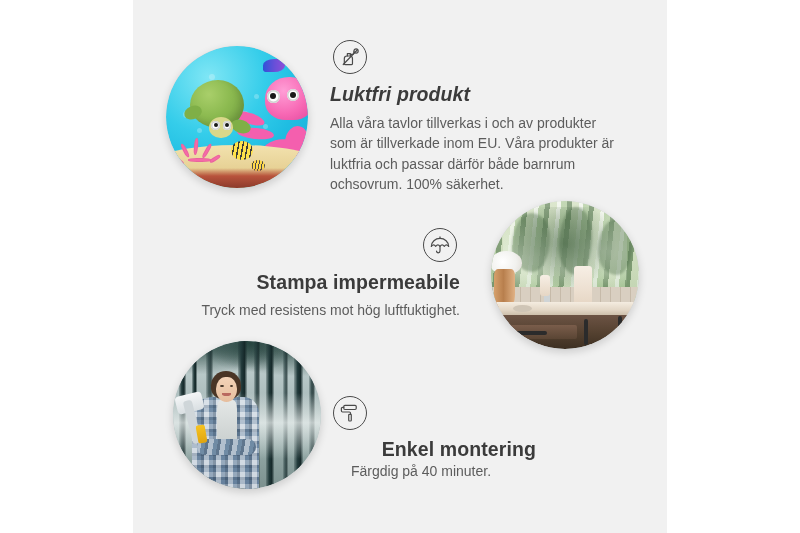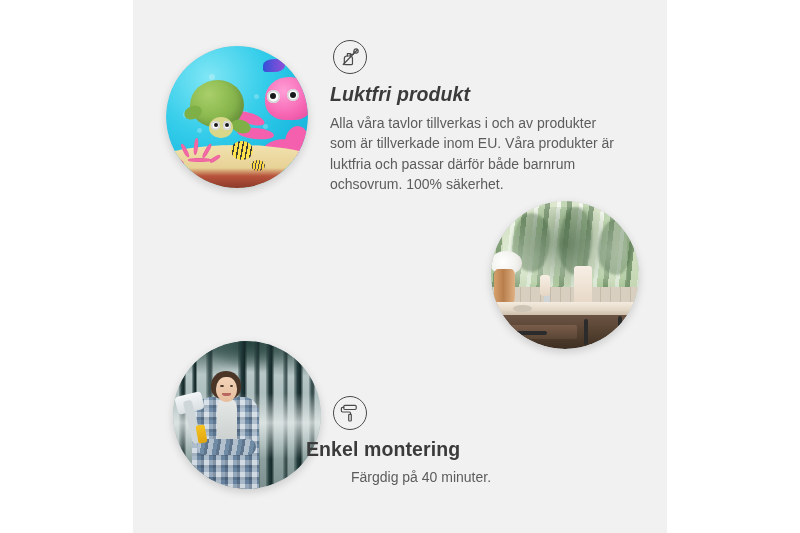--- a/index.html
+++ b/index.html
@@ -300,21 +300,21 @@
   }
   .feature-water .icon-circle { margin: 0 3px 9px auto; }
   .feature-water h3 { margin-bottom: 6px; }
 
   
   .feature-mount {
     left: 306px; top: 396px; width: 230px;
     text-align: center;
   }
   .feature-mount .icon-circle { margin: 0 auto 8px 27px; }
-  .feature-mount h3 { margin-bottom: 6px; text-align: left; }
+  .feature-mount h3 { text-align: right; }
   .feature-mount p { text-align: center; }
 </style>
 </head>
 <body>
 
 <div class="canvas">
 
   <div class="panel"></div>
 
   <div class="photo photo-sea">
@@ -430,20 +430,32 @@
         <path d="M9.1 10.9V8.4h3.3v2.5"></path>
         <path d="M12.4 9.1h2.3c.8 0 1.5-.7 1.5-1.5V6.3"></path>
         <circle cx="18.6" cy="5.4" r="2.3"></circle>
         <line x1="4.6" y1="20.2" x2="19.6" y2="4.6"></line>
       </svg>
     </div>
     <h3>Luktfri produkt</h3>
     <p>Alla våra tavlor tillverkas i och av produkter som är tillverkade inom EU. Våra produkter är luktfria och passar därför både barnrum ochsovrum. 100% säkerhet.</p>
   </div>
 
+  <div class="feature feature-water">
+    <div class="icon-circle">
+      <svg width="22" height="22" viewBox="0 0 24 24" fill="none" stroke="#4a4a4a" stroke-width="1.3" stroke-linecap="round" stroke-linejoin="round">
+        <path d="M2.6 13.4C2.6 8.6 6.8 4.8 12 4.8s9.4 3.8 9.4 8.6"></path>
+        <path d="M2.6 13.4c1.6-2 3.2-2 4.7 0 1.6-2 3.2-2 4.7 0 1.6-2 3.2-2 4.7 0 1.6-2 3.2-2 4.7 0"></path>
+        <path d="M12 4.8V3.2"></path>
+        <path d="M12 13.4v5.2a1.9 1.9 0 1 1-3.8 0"></path>
+      </svg>
+    </div>
+    <h3>Stampa impermeabile</h3>
+    <p>Tryck med resistens mot hög luftfuktighet.</p>
+  </div>
 
   <div class="feature feature-mount">
     <div class="icon-circle">
       <svg width="22" height="22" viewBox="0 0 24 24" fill="none" stroke="#4a4a4a" stroke-width="1.3" stroke-linecap="round" stroke-linejoin="round">
         <rect x="5.2" y="3.6" width="13.6" height="4.6" rx="1.3"></rect>
         <path d="M5.2 5.9H3.9a1.3 1.3 0 0 0-1.3 1.3v2.4a1.3 1.3 0 0 0 1.3 1.3h7.4a1.3 1.3 0 0 1 1.3 1.3v1.3"></path>
         <rect x="10.6" y="13.5" width="2.8" height="7.2" rx="0.8"></rect>
       </svg>
     </div>
     <h3>Enkel montering</h3>

